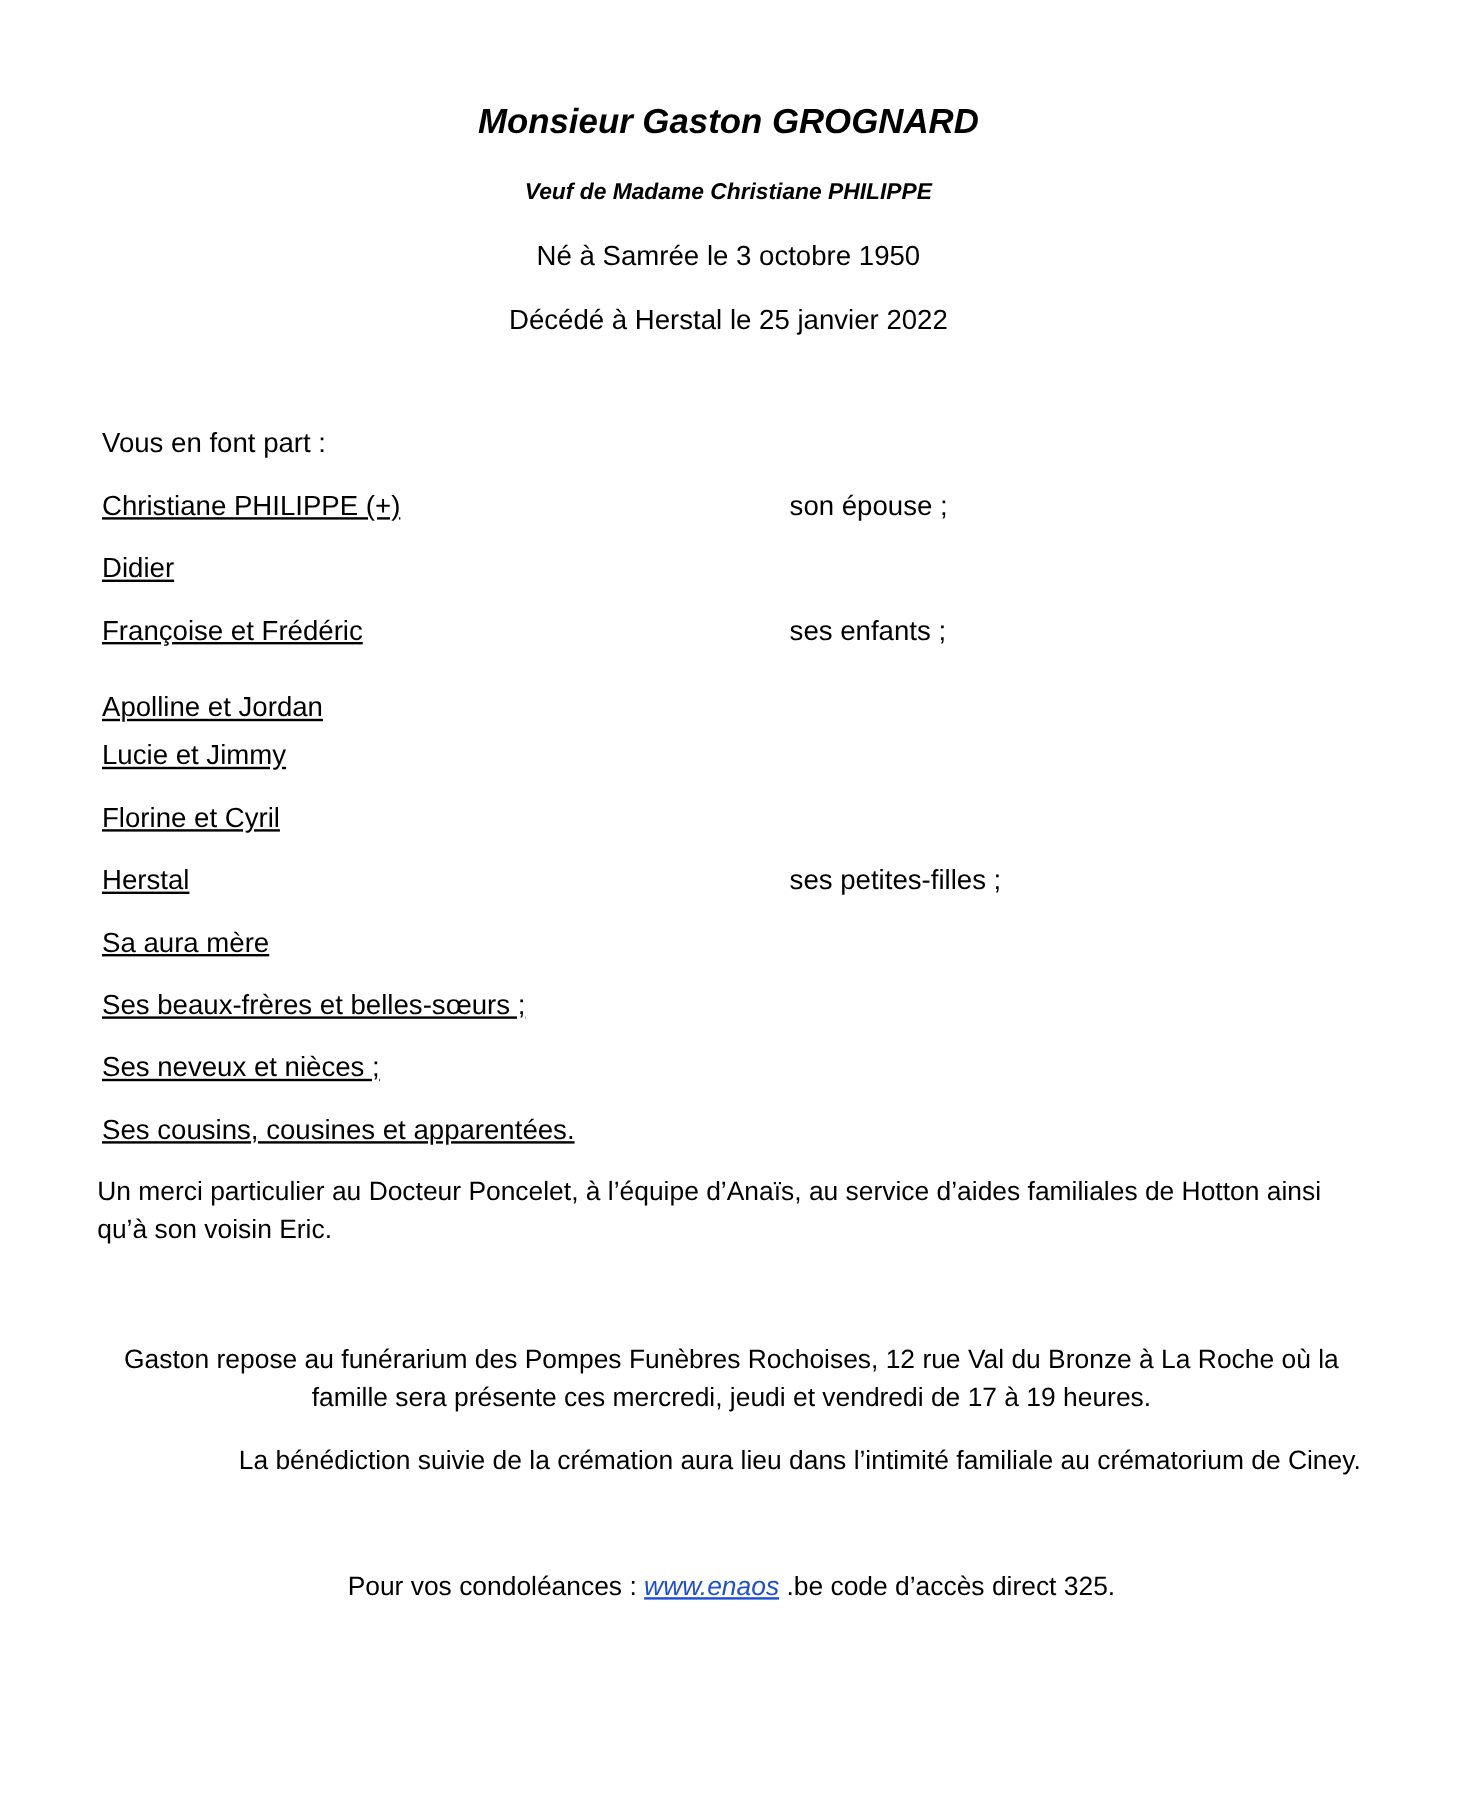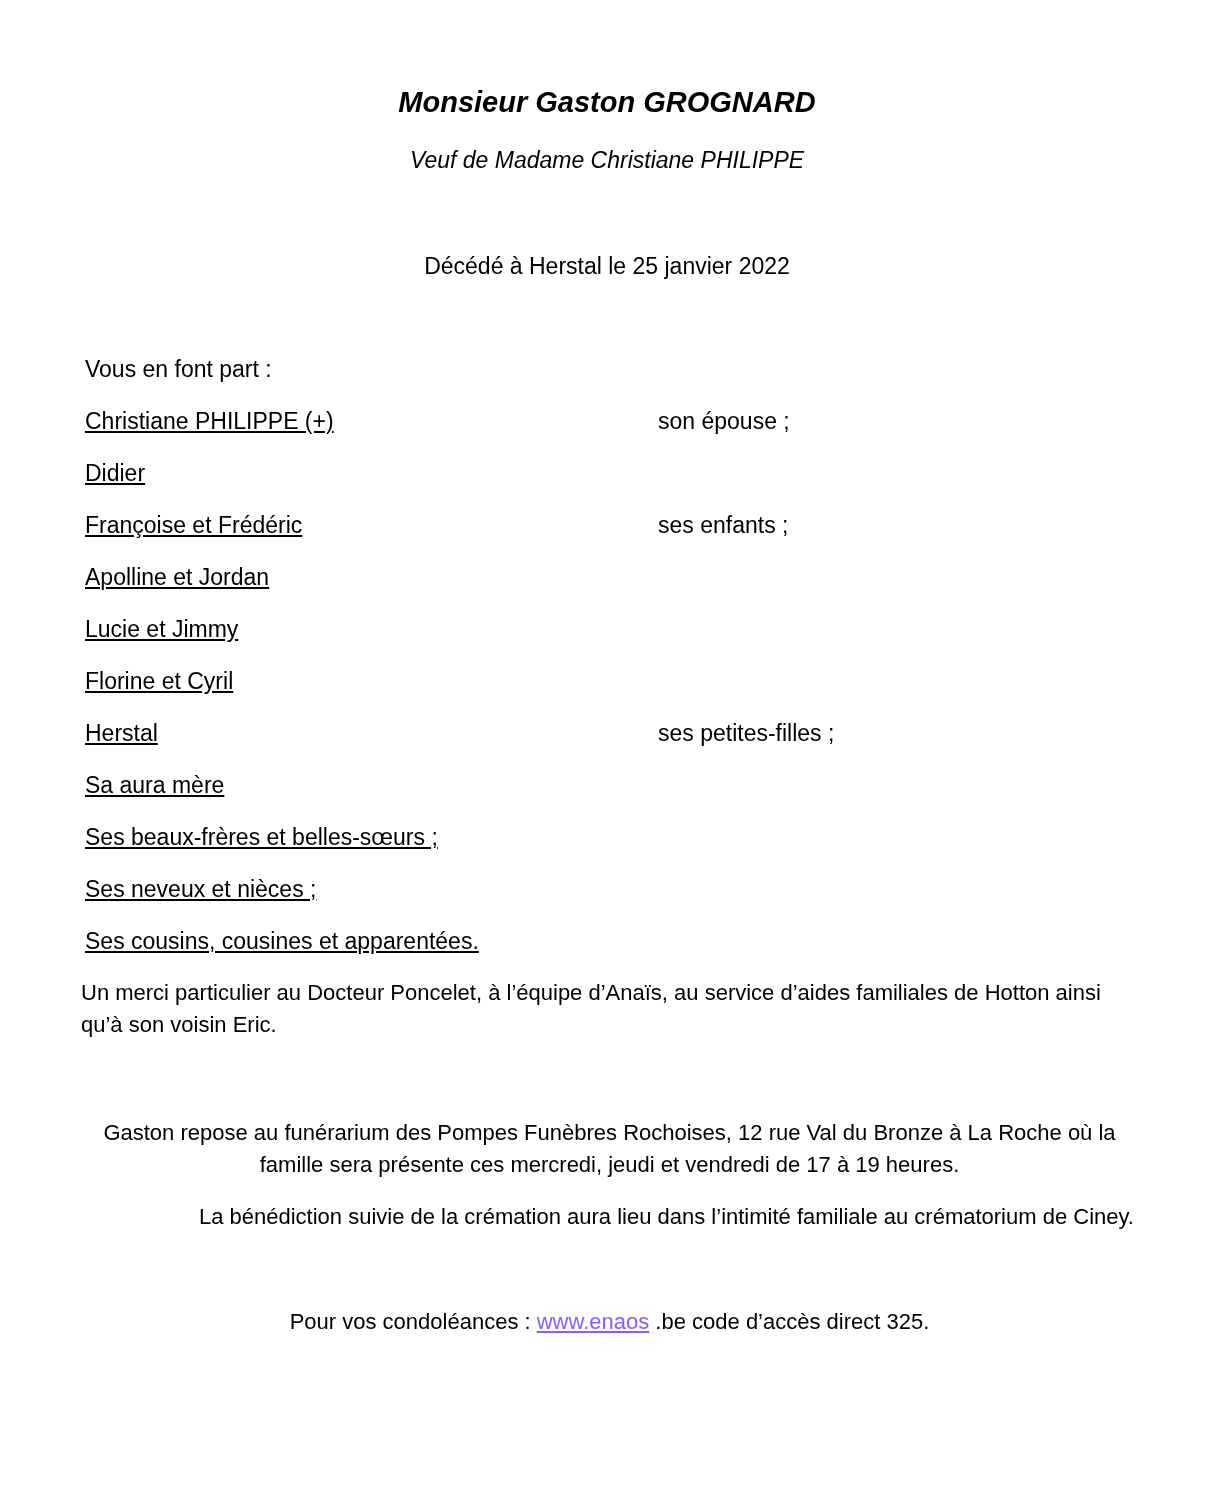--- a/index.html
+++ b/index.html
@@ -16,23 +16,23 @@
   .centered { left: 0; width: 1214px; text-align: center; }
   .doc-title {
     top: 86px;
     font-size: 29px;
     line-height: 32px;
     font-weight: bold;
     font-style: italic;
   }
   .doc-subtitle {
     top: 148px;
-    font-size: 23px;
+    font-size: 19px;
     line-height: 25px;
-    font-weight: normal;
+    font-weight: bold;
     font-style: italic;
   }
   .birth-line { top: 201px; font-size: 23px; line-height: 25px; }
   .death-line { top: 254px; font-size: 23px; line-height: 25px; }
   .intro-line { top: 357px; left: 85px; font-size: 23px; line-height: 24px; }
   .family-list { top: 409px; left: 85px; width: 1049px; }
   .family-row {
     position: absolute;
     left: 0;
     width: 1049px;
@@ -66,39 +66,40 @@
 </style>
 </head>
 <body>
 
 <div class="page">
 
   <div class="abs centered doc-title">Monsieur Gaston GROGNARD</div>
 
   <div class="abs centered doc-subtitle">Veuf de Madame Christiane PHILIPPE</div>
 
+  <div class="abs centered birth-line">Né à Samrée le 3 octobre 1950</div>
 
   <div class="abs centered death-line">Décédé à Herstal le 25 janvier 2022</div>
 
   <div class="abs intro-line">Vous en font part :</div>
 
   <div class="abs family-list">
     <div class="family-row" style="top:0px">
       <span class="name">Christiane PHILIPPE (+)</span>
       <span class="relation">son épouse ;</span>
     </div>
     <div class="family-row" style="top:52px">
       <span class="name">Didier</span>
       <span class="relation"></span>
     </div>
     <div class="family-row" style="top:104px">
       <span class="name">Françoise et Frédéric</span>
       <span class="relation">ses enfants ;</span>
     </div>
-    <div class="family-row" style="top:156px">
+    <div class="family-row" style="top:168px">
       <span class="name">Apolline et Jordan</span>
       <span class="relation"></span>
     </div>
     <div class="family-row" style="top:208px">
       <span class="name">Lucie et Jimmy</span>
       <span class="relation"></span>
     </div>
     <div class="family-row" style="top:260px">
       <span class="name">Florine et Cyril</span>
       <span class="relation"></span>
@@ -124,15 +125,15 @@
       <span class="relation"></span>
     </div>
   </div>
 
   <div class="abs thanks-par">Un merci particulier au Docteur Poncelet, à l’équipe d’Anaïs, au service d’aides familiales de Hotton ainsi qu’à son voisin Eric.</div>
 
   <div class="abs repose-par">Gaston repose au funérarium des Pompes Funèbres Rochoises, 12 rue Val du Bronze à La Roche où la famille sera présente ces mercredi, jeudi et vendredi de 17 à 19 heures.</div>
 
   <div class="abs benediction-par">La bénédiction suivie de la crémation aura lieu dans l’intimité familiale au crématorium de Ciney.</div>
 
-  <div class="abs condolences-par"><span>Pour vos condoléances : </span><a class="condolence-link" style="color: #8b5cf6;">www.enaos</a><span> .be code d’accès direct 325.</span></div>
+  <div class="abs condolences-par"><span>Pour vos condoléances : </span><a class="condolence-link" style="color: #1d4ed8; font-style: italic;">www.enaos</a><span> .be code d’accès direct 325.</span></div>
 
 </div>
 
 </body></html>

